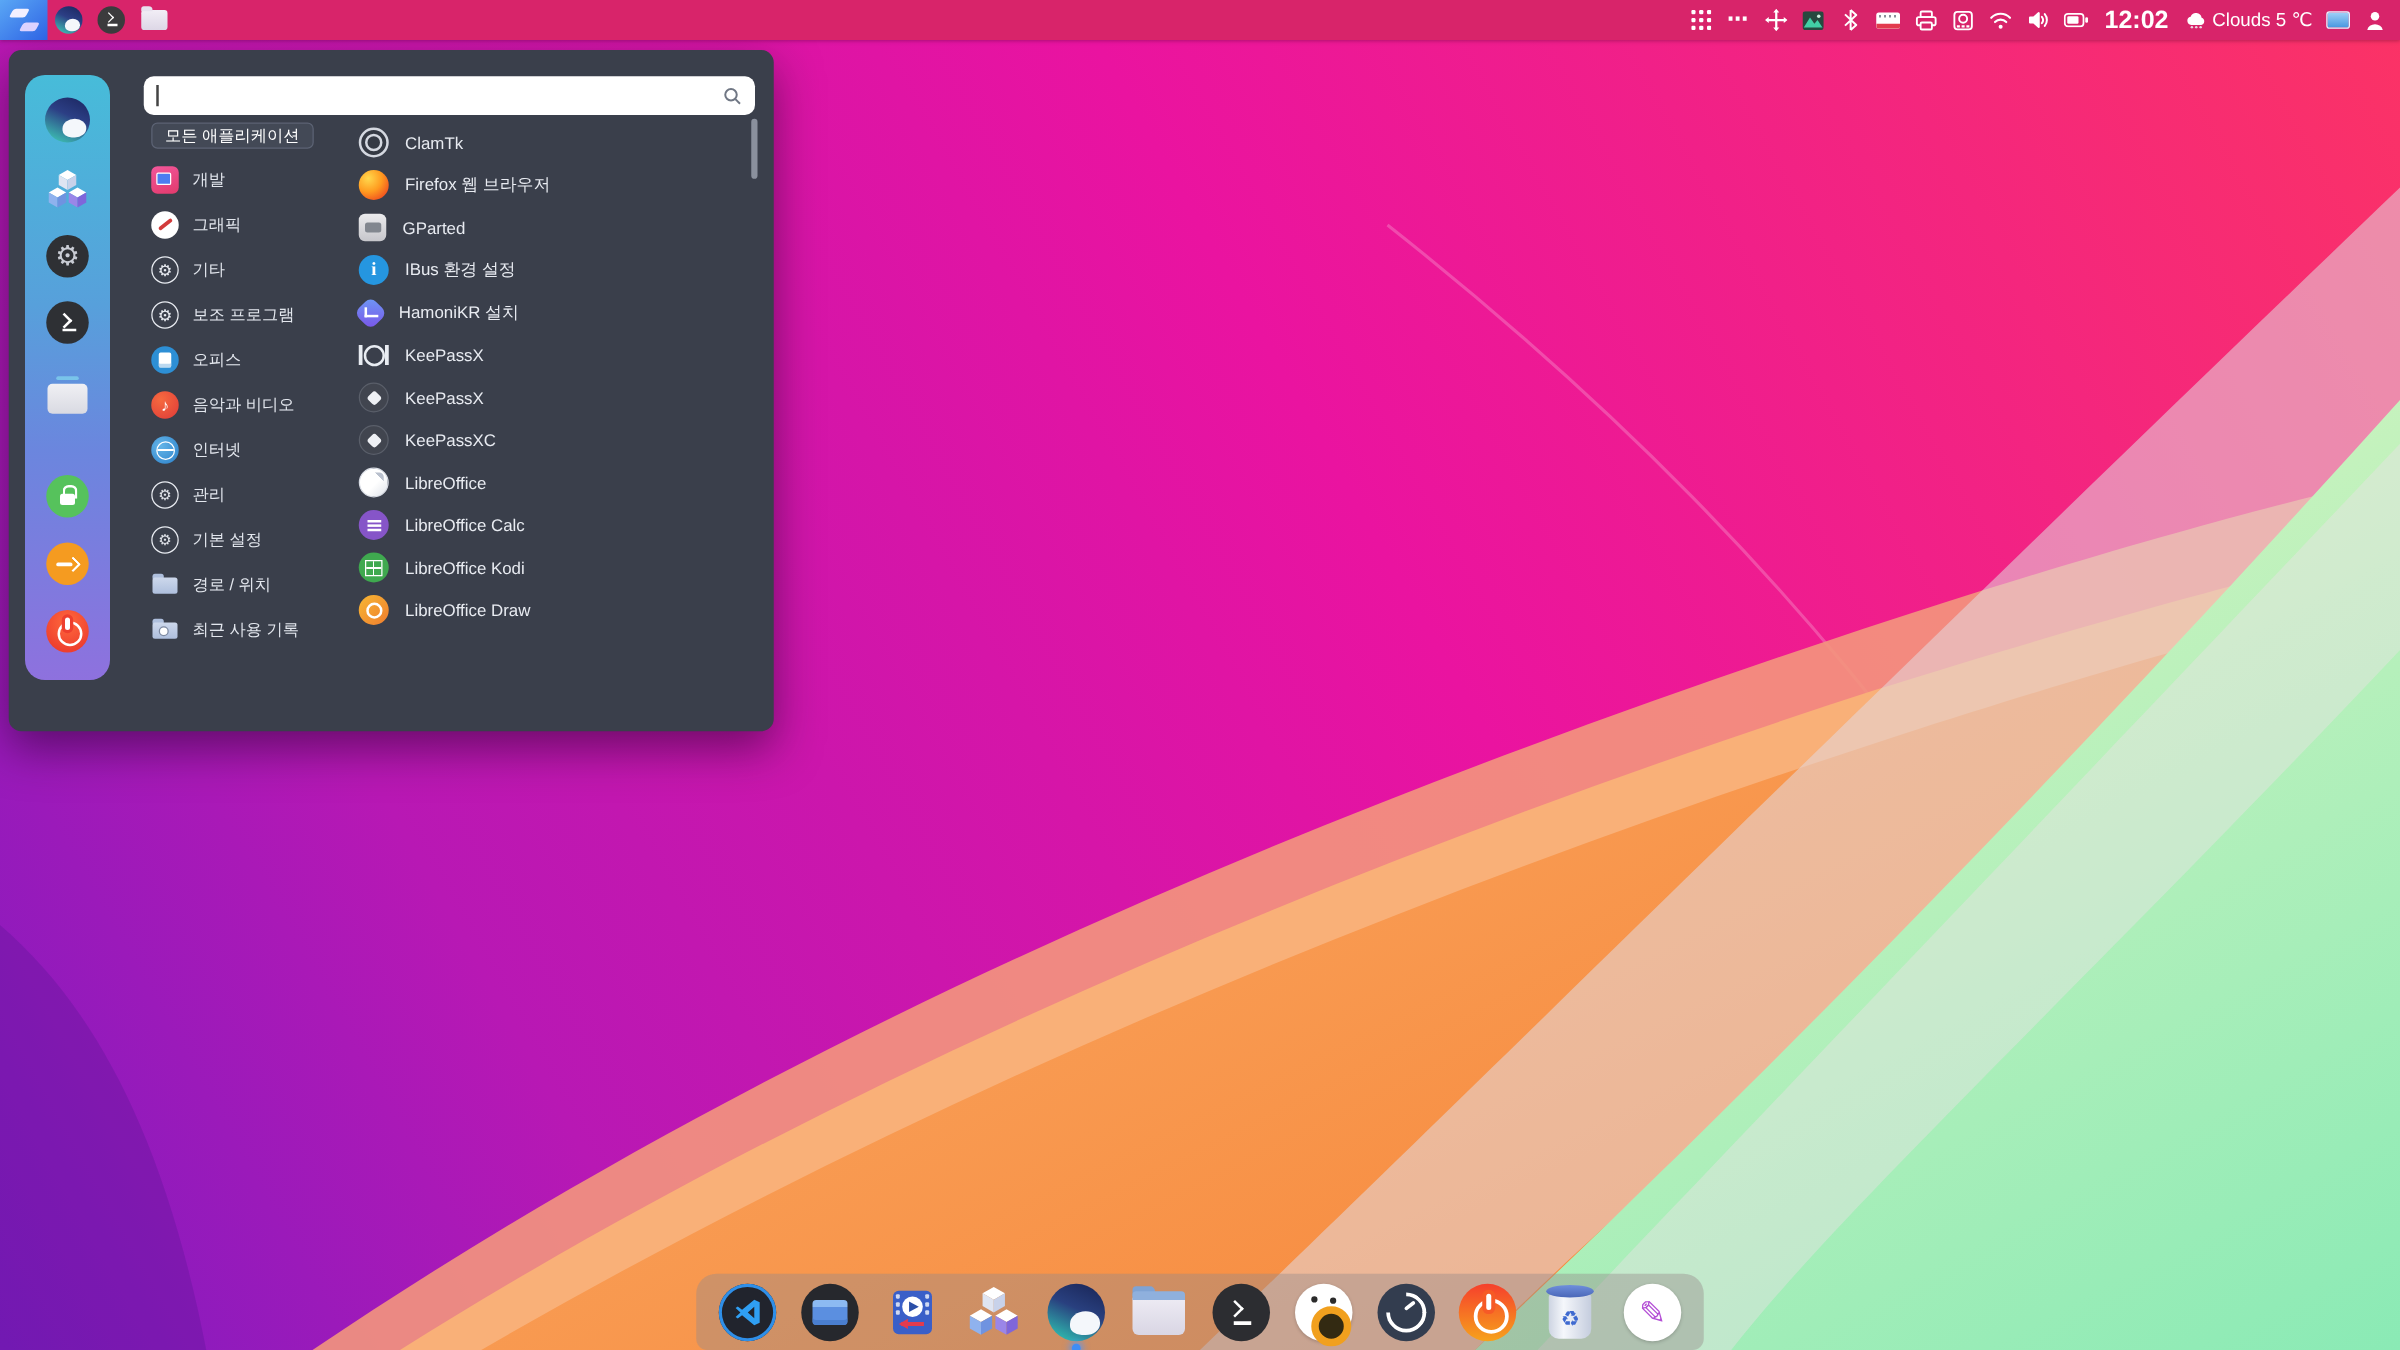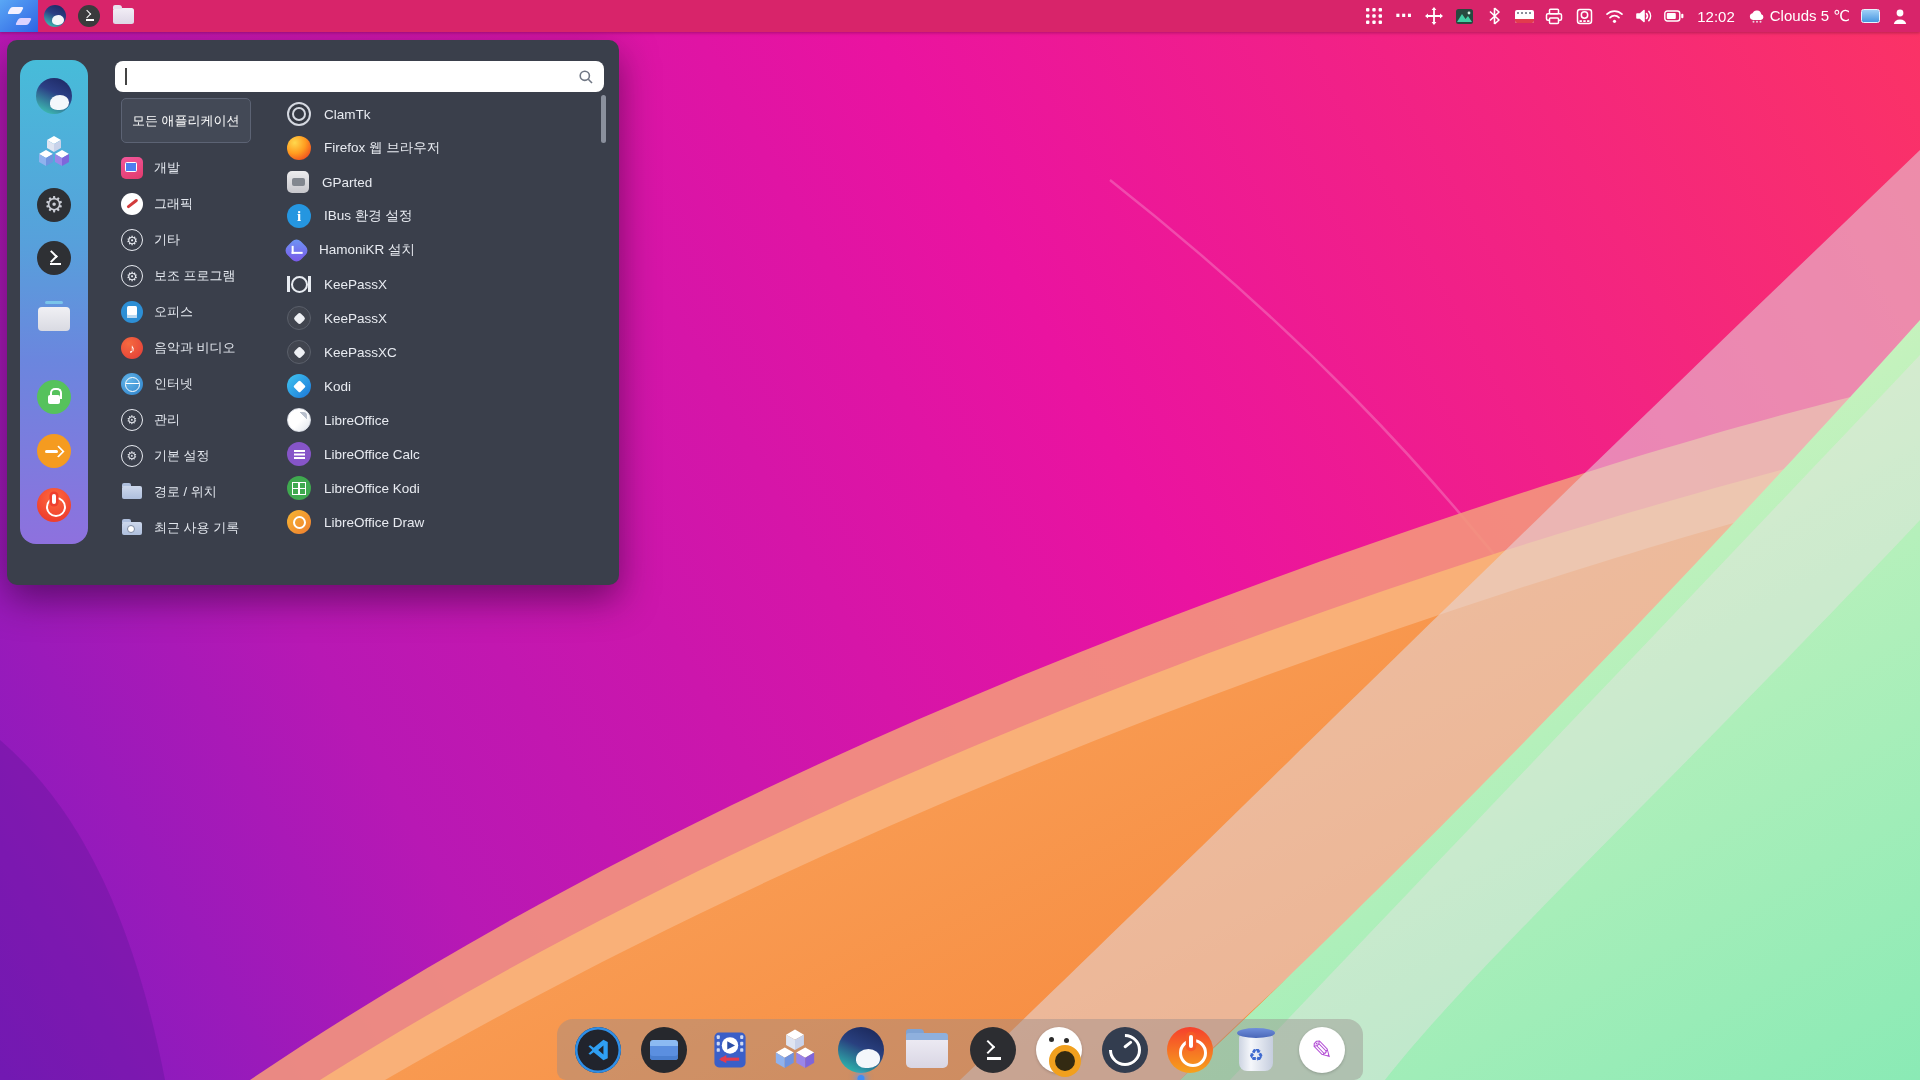--- a/index.html
+++ b/index.html
@@ -28,21 +28,21 @@
      border-right:1.6px solid #fff; border-bottom:1.6px solid #fff; transform:rotate(-45deg); }
   .mini-term:after { content:""; position:absolute; left:8px; bottom:6px; width:8px; height:1.8px; background:#fff; }
   .mini-folder { width:21px; height:16px; background:linear-gradient(#f2eef6,#ddd7e6); border-radius:2.5px; position:relative; }
   .mini-folder:before { content:""; position:absolute; top:-3px; left:0; width:9px; height:4px;
      background:#e7e1ee; border-radius:2px 3px 0 0; }
 
   .tray { margin-left:auto; display:flex; align-items:center; gap:10px; padding-right:10px; color:#fff; }
   .ti { display:flex; align-items:center; justify-content:center; width:20px; height:22px; cursor:pointer; }
   .ti svg { display:block; }
   .dots3 { font-size:17px; font-weight:bold; letter-spacing:1px; line-height:10px; }
-  .clock { font-size:15px; padding:0 3px; cursor:pointer; }
+  .clock { font-size:20px; padding:0 3px; cursor:pointer;font-weight:bold; }
   .weather { display:flex; align-items:center; gap:4px; font-size:15px; cursor:pointer; }
   .kbd-tray { width:19px; height:13px; background:#fff; border-radius:2px; position:relative; overflow:hidden; }
   .kbd-tray:before { content:""; position:absolute; left:0; right:0; bottom:0; height:4px; background:#e23b4e; }
   .kbd-tray:after { content:""; position:absolute; left:2px; top:2px; width:15px; height:2px;
      background:repeating-linear-gradient(90deg,#8a8f9a 0 2px,transparent 2px 4px); }
   .disp-tray { width:19px; height:14px; border-radius:2.5px; background:linear-gradient(#9fd0f7,#4897e0); border:1.5px solid #e8f4ff; }
 
   
   .menu { position:absolute; left:7px; top:40px; width:612px; height:545px; background:#3a3f4b;
           border-radius:10px; box-shadow:0 14px 36px rgba(25,0,35,.5); z-index:40; }
@@ -80,21 +80,21 @@
      border-top:2.8px solid #fff; border-right:2.8px solid #fff; transform:rotate(45deg); border-radius:1px; }
   .fav-power { width:34px; height:34px; border-radius:50%; background:radial-gradient(circle at 50% 30%,#ff6a3d,#ee3f2e 75%); position:relative; }
   .fav-power:before { content:""; position:absolute; left:9px; top:9px; width:16px; height:16px;
      border:2.6px solid #fff; border-radius:50%; }
   .fav-power:after { content:""; position:absolute; left:15.4px; top:6px; width:3.2px; height:10px;
      background:#fff; border-radius:2px; box-shadow:0 0 0 2.6px rgba(238,63,46,1); }
   .cubes-svg { display:block; }
 
   
   .cats { position:absolute; left:105px; top:58px; width:160px; }
-  .all-apps { display:inline-flex; align-items:center; height:45px; padding:0 10px; margin-left:9px; margin-bottom:7px;
+  .all-apps { display:inline-flex; align-items:center; height:21px; padding:0 10px; margin-left:9px; margin-bottom:7px;
      background:#434956; border:1px solid #5c6374; border-radius:5px; color:#fff; font-size:13px; cursor:pointer; }
   .cat { display:flex; align-items:center; gap:11px; height:36px; padding-left:9px; color:#e3e7ee; font-size:13px; cursor:pointer; border-radius:5px; }
   .ci { width:22px; height:22px; border-radius:50%; position:relative; display:flex; align-items:center; justify-content:center; flex:none; }
 
   [data-icon="cat-dev"] { border-radius:5px; background:linear-gradient(160deg,#f2579b,#e23a6c); }
   [data-icon="cat-dev"]:after { content:""; position:absolute; left:4px; top:5px; width:10px; height:8px;
      border:1.6px solid #fff; background:#4d7df0; border-radius:1.5px; }
   [data-icon="cat-graphics"] { background:#fff; }
   [data-icon="cat-graphics"]:after { content:""; width:13px; height:3.4px; background:#d23b3b; border-radius:2px; transform:rotate(-38deg); }
   [data-icon="cat-gear"] { border:1.7px solid #e8ebf1; }
@@ -463,24 +463,20 @@
       </div>
     <div class="app">
         <span class="ai" data-icon="keepass"></span>
         <span>KeePassX</span>
       </div>
     <div class="app">
         <span class="ai" data-icon="keepass"></span>
         <span>KeePassXC</span>
       </div>
     <div class="app">
-        <span class="ai" data-icon="kodi"></span>
-        <span>Kodi</span>
-      </div>
-    <div class="app">
         <span class="ai" data-icon="libreoffice"></span>
         <span>LibreOffice</span>
       </div>
     <div class="app">
         <span class="ai" data-icon="lo-base"></span>
         <span>LibreOffice Calc</span>
       </div>
     <div class="app">
         <span class="ai" data-icon="lo-calc"></span>
         <span>LibreOffice Kodi</span>

